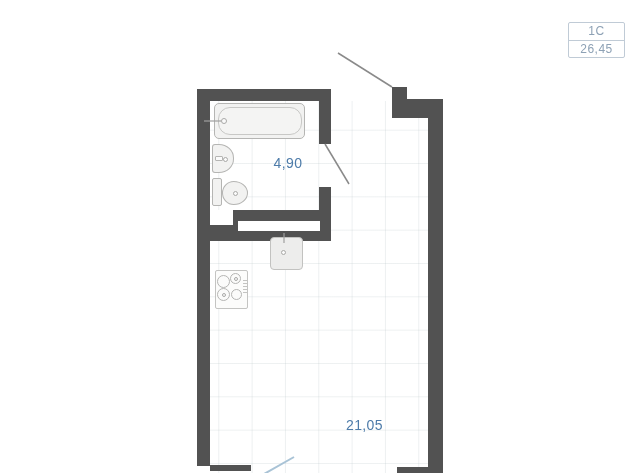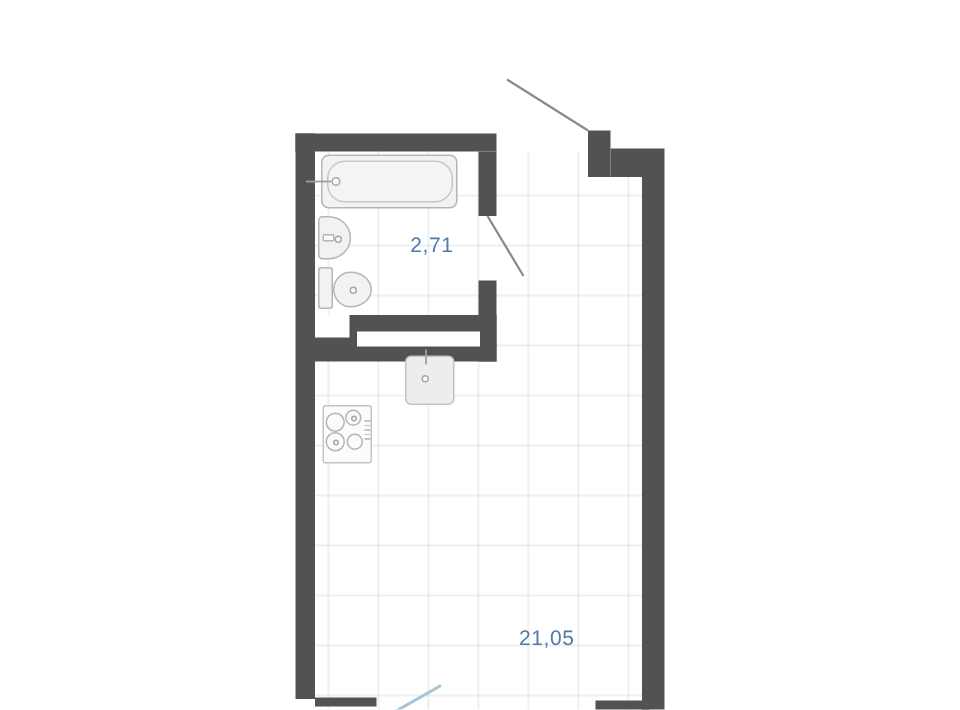--- a/index.html
+++ b/index.html
@@ -99,17 +99,21 @@
   <div class="stove-panel"></div>
 
   <svg class="overlay" width="640" height="473" viewBox="0 0 640 473">
     <line class="swing-gray" x1="338" y1="53" x2="392" y2="87"></line>
     <line class="swing-gray" x1="325" y1="144" x2="349" y2="184"></line>
     <line class="swing-blue" x1="294" y1="457" x2="264" y2="474"></line>
     <line class="tap-line" x1="204" y1="121" x2="221" y2="121"></line>
     <line class="tap-line" x1="284" y1="233" x2="284" y2="243"></line>
   </svg>
 
-  <div class="area-label" style="left:263px;top:155px;width:50px;">2,71</div>
+  <div class="area-label" style="left:263px;top:155px;width:50px;">4,90</div>
   <div class="area-label" style="left:323px;top:417px;width:60px;text-align:right;">21,05</div>
 
+  <div class="badge">
+    <div class="badge-cell top">1С</div>
+    <div class="badge-cell">26,45</div>
+  </div>
 
 </div>
 
 </body></html>

